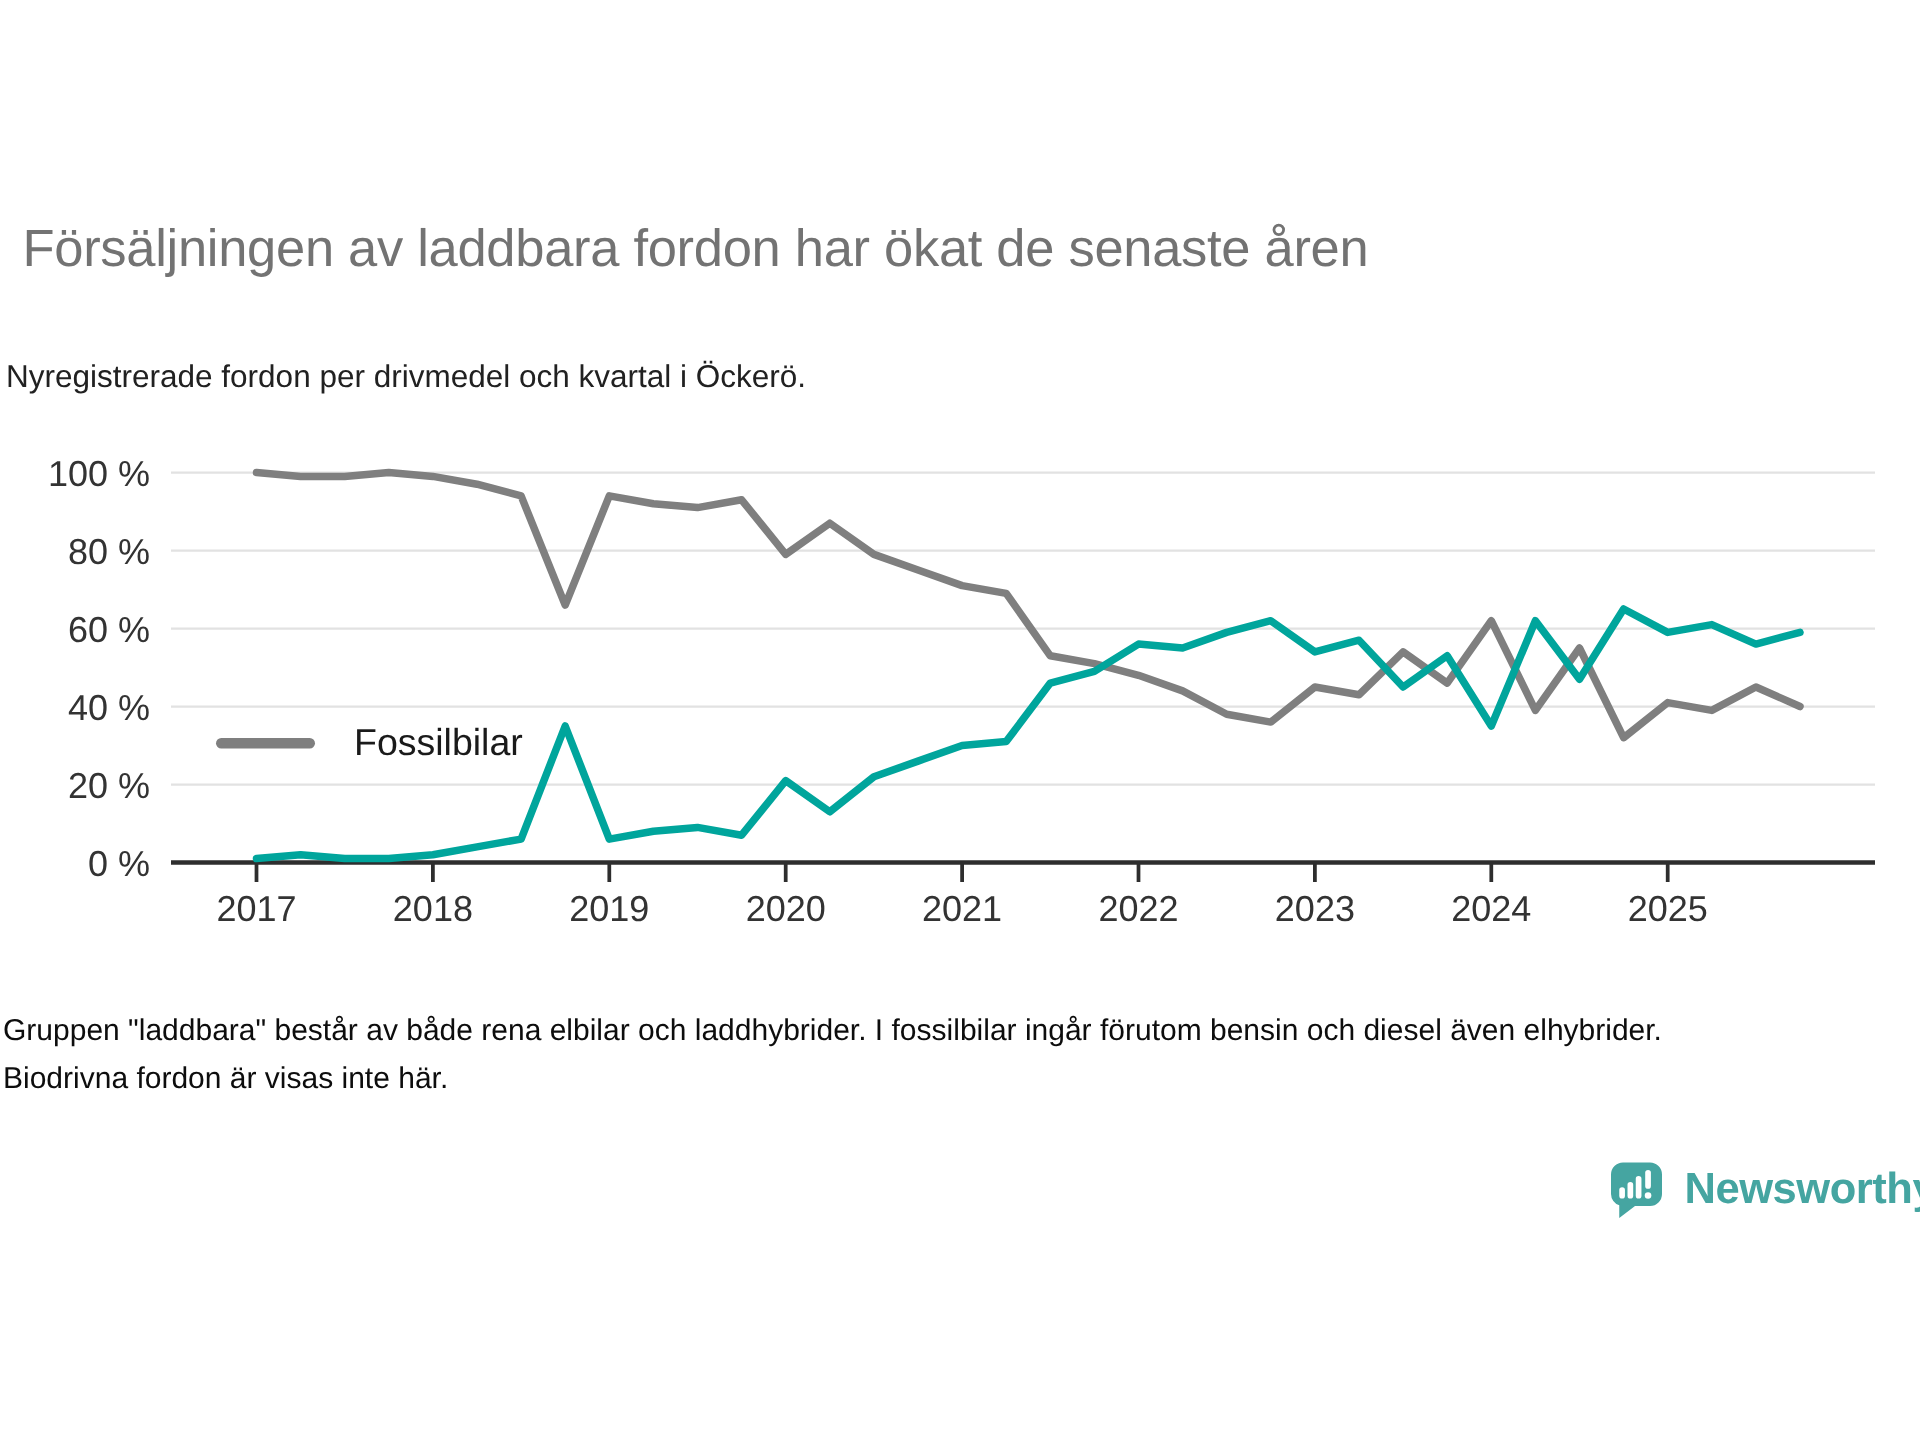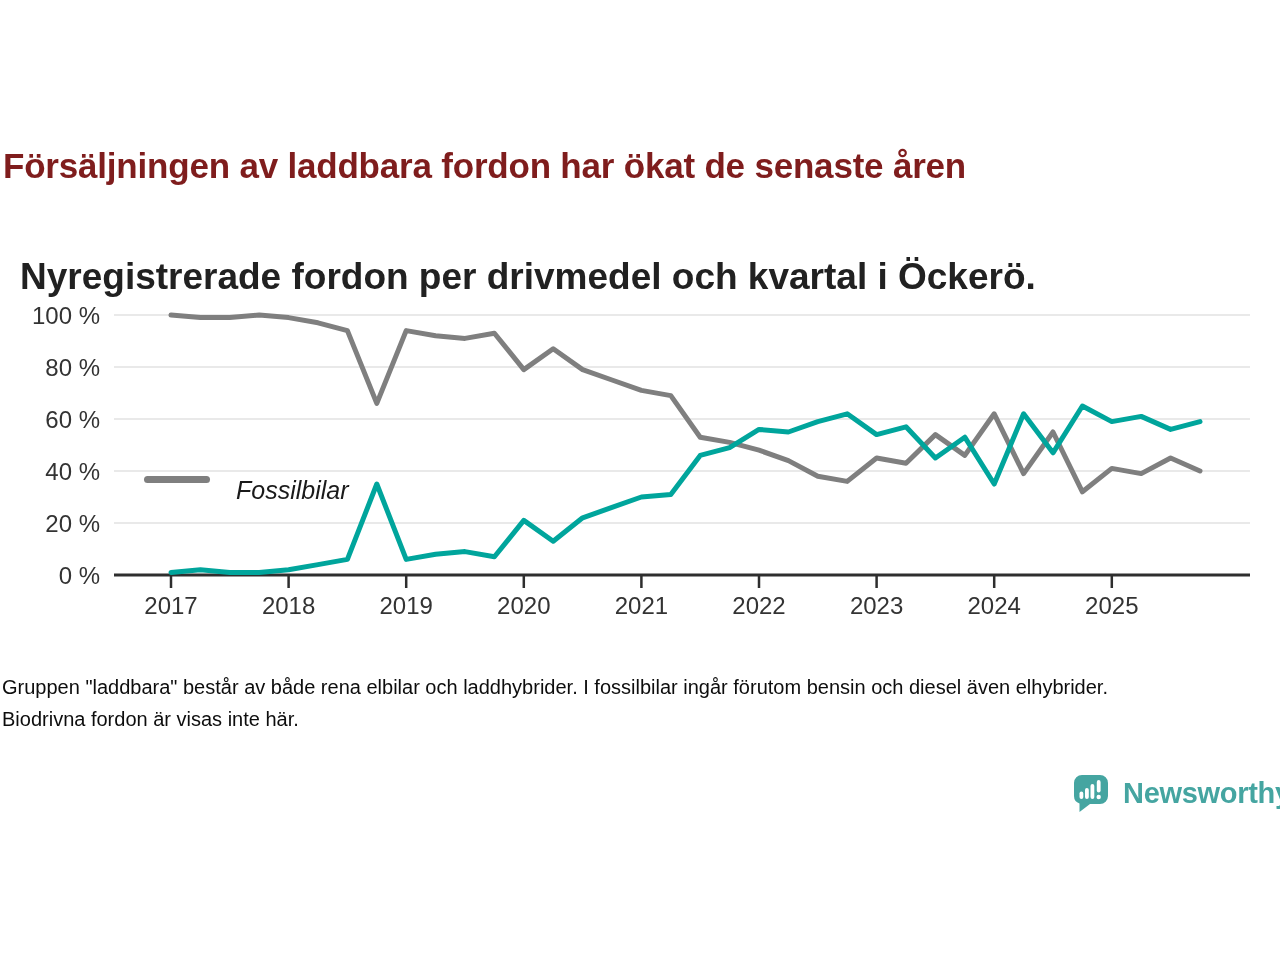--- a/index.html
+++ b/index.html
@@ -1,25 +1,25 @@
 <!DOCTYPE html>
 <html><head>
 <meta charset="utf-8">
 <style>
   html,body{margin:0;padding:0;background:#ffffff;}
   body{width:1280px;height:960px;position:relative;font-family:"Liberation Sans","DejaVu Sans",sans-serif;overflow:hidden;}
-  .title{position:absolute;left:3px;top:146px;margin:0;font-size:35px;font-weight:700;color:#7f1d1d;letter-spacing:-0.2px;white-space:nowrap;}
-  .subtitle{position:absolute;left:4px;top:240px;margin:16px;font-size:37px;font-weight:700;color:#212121;white-space:nowrap;}
+  .title{position:absolute;left:15px;top:146px;margin:0;font-size:35px;font-weight:400;color:#737373;letter-spacing:-0.2px;white-space:nowrap;}
+  .subtitle{position:absolute;left:4px;top:240px;margin:0;font-size:21px;font-weight:400;color:#212121;white-space:nowrap;}
   #chart-svg{position:absolute;left:0;top:0;}
   .gridline{stroke:#e2e2e2;stroke-width:1.5;}
   .axisline{stroke:#2e2e2e;stroke-width:3;}
   .tickmark{stroke:#2e2e2e;stroke-width:2.5;}
   .ylabel,.xlabel{font-size:24px;fill:#333333;font-family:"Liberation Sans","DejaVu Sans",sans-serif;}
   .legend{position:absolute;left:144px;top:476px;}
-  .legend-item{display:flex;align-items:flex-start;height:39px;font-style:italic;}
+  .legend-item{display:flex;align-items:center;height:39px;}
   .swatch{display:inline-block;width:66px;height:7px;border-radius:3.5px;margin-right:26px;}
   .legend-label{font-size:25px;color:#1a1a1a;}
   .footnote{position:absolute;left:2px;top:671px;width:1150px;margin:0;font-size:20px;line-height:1.6;color:#0d0d0d;}
   .brand{position:absolute;left:1070px;top:772px;display:flex;align-items:center;gap:11px;}
   .brand-name{font-size:29px;font-weight:700;letter-spacing:-0.3px;}
   .brand-icon{display:block;}
 </style>
 </head>
 <body>
 

